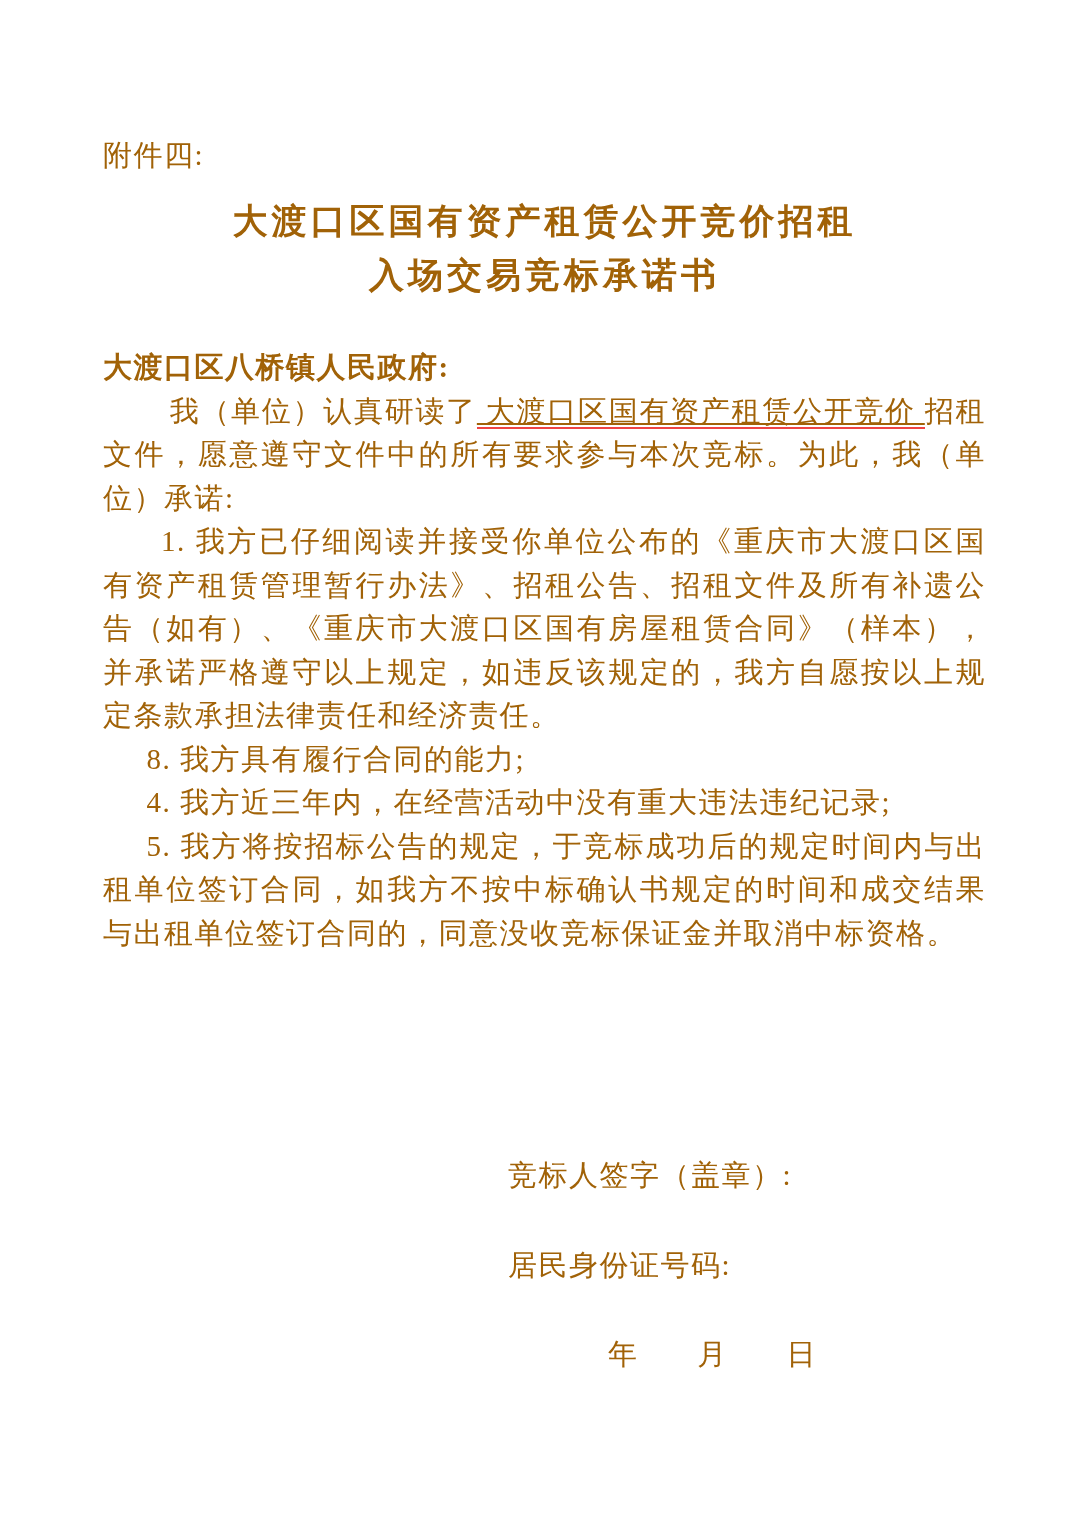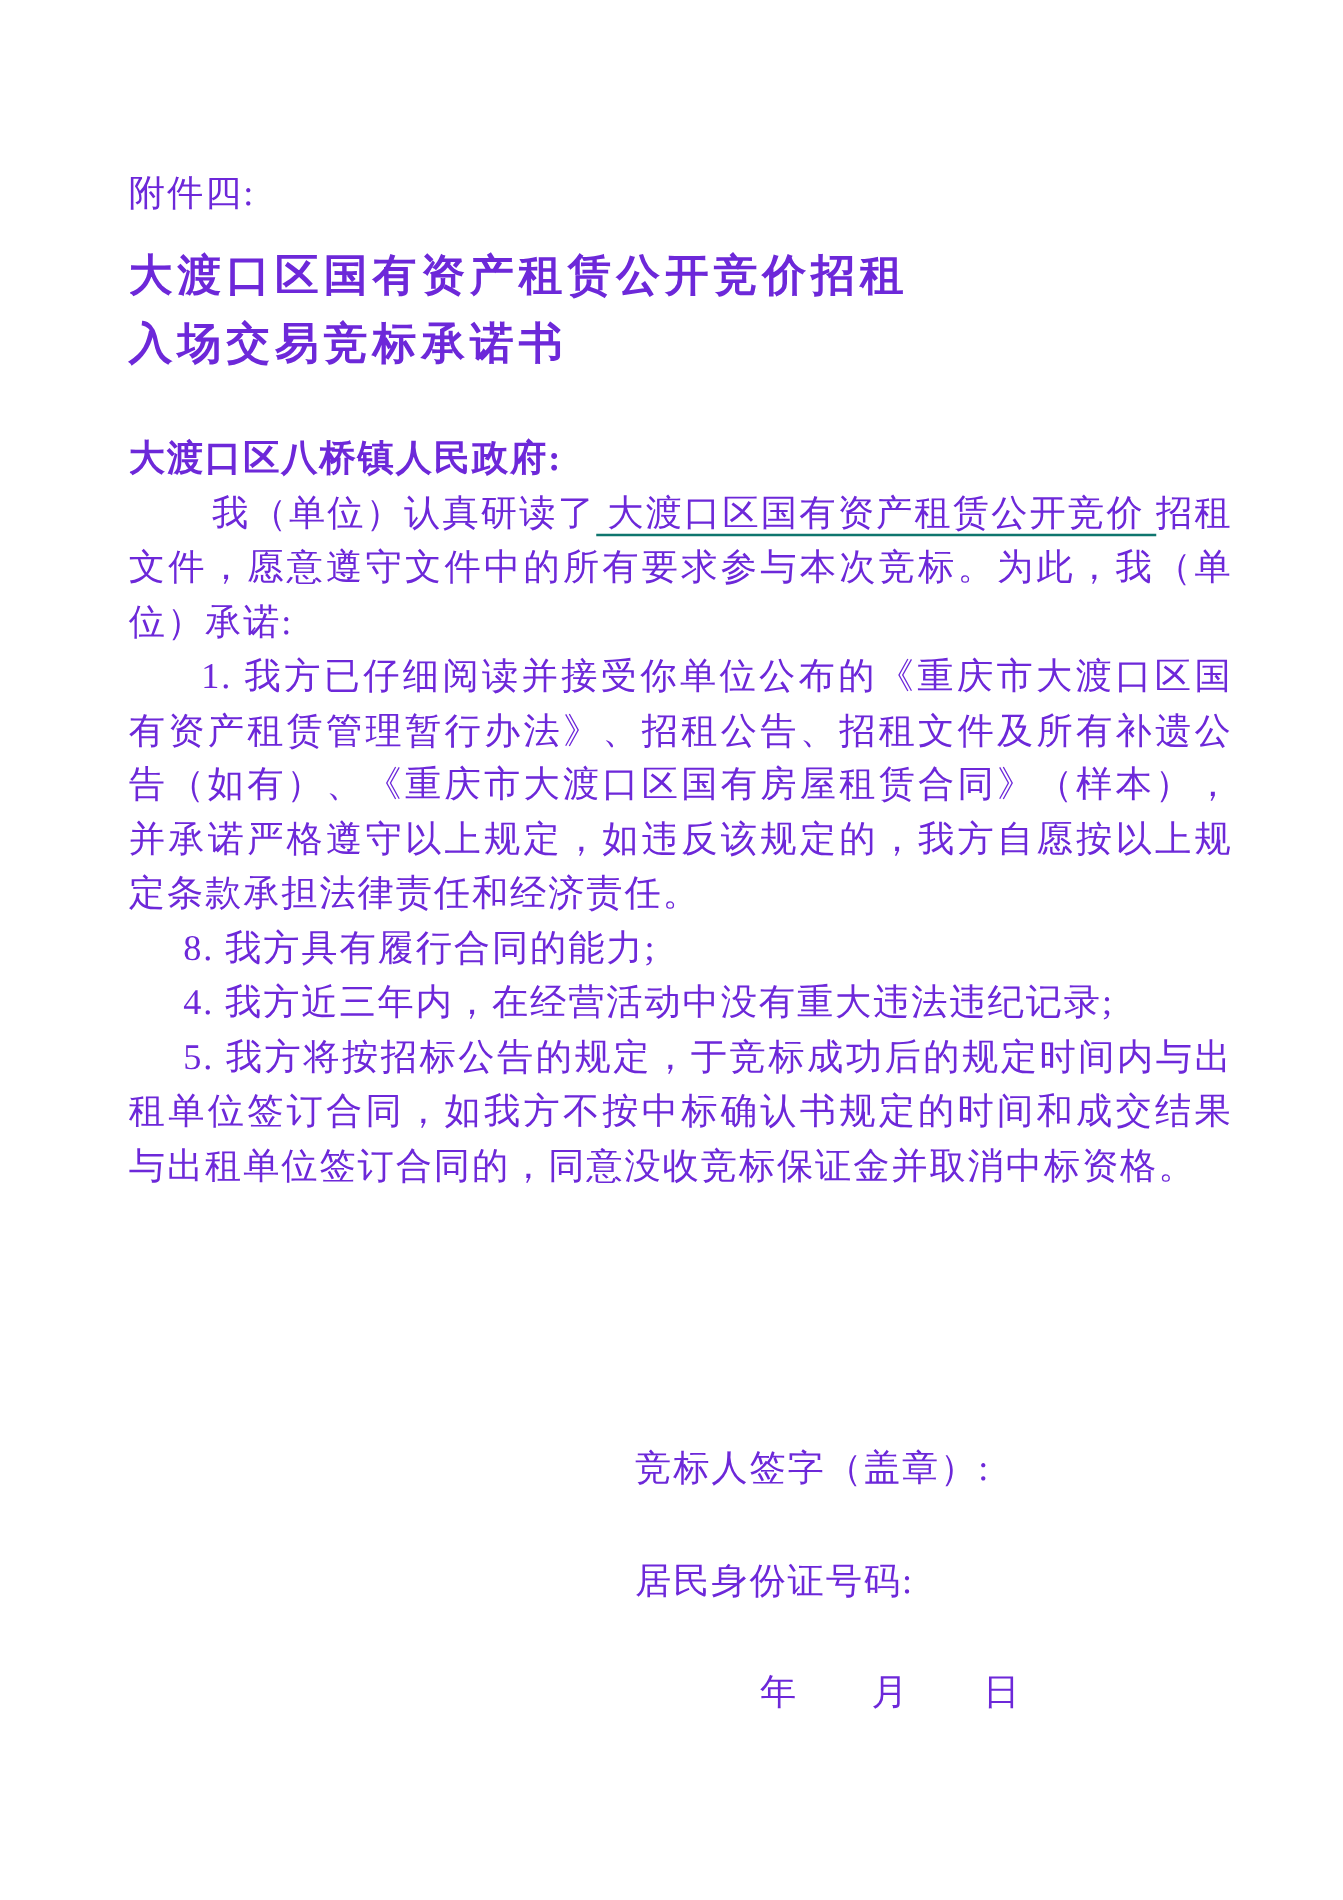--- a/index.html
+++ b/index.html
@@ -5,36 +5,37 @@
   html, body {
     margin: 0;
     padding: 0;
     background: #ffffff;
   }
   .page {
     position: relative;
     width: 1074px;
     height: 1520px;
     background: #ffffff;
-    color: #6d28d9;
+    color: #a16207;
     font-family: "Liberation Serif", serif;
     box-sizing: border-box;
     overflow: hidden;
   }
   .content {
     padding: 138px 88px 0 103px;
   }
   .attachment-label {
     font-size: 29px;
     line-height: 34px;
     margin: 0 0 22px 0;
     letter-spacing: 1.5px;
   }
   .doc-title {
     margin: 0 0 44px 0;
+    text-align: center;
     font-family: "Liberation Sans", sans-serif;
     font-weight: bold;
     font-size: 35px;
     line-height: 54px;
     letter-spacing: 4px;
   }
   .title-line {
     display: block;
   }
   .body-text p {
@@ -45,22 +46,23 @@
     text-align: justify;
   }
   .salutation {
     text-indent: 0;
     font-weight: bold;
   }
   .intro {
     text-indent: 2.3em;
   }
   .underlined {
-    border-bottom: 2px solid #0f766e;
+    border-bottom: 2px solid #ef4444;
     white-space: pre-wrap;
+    text-decoration: underline;
   }
   .indent-2 {
     text-indent: 2em;
   }
   .indent-15 {
     text-indent: 1.5em;
   }
   .closing {
     text-indent: 3em;
   }

